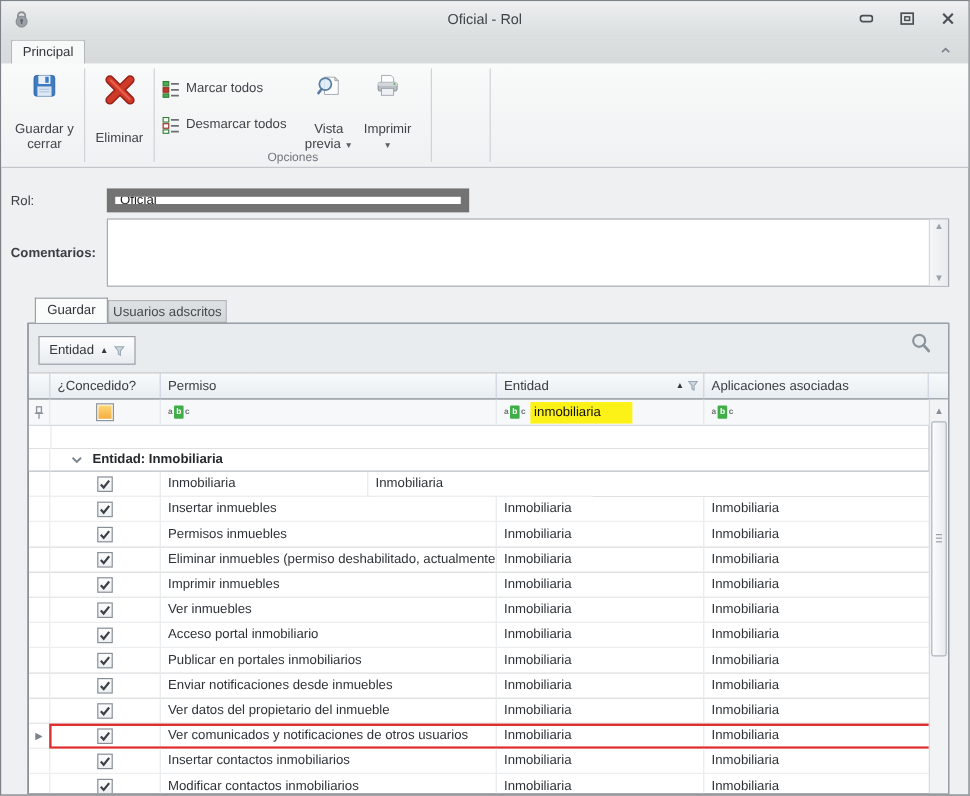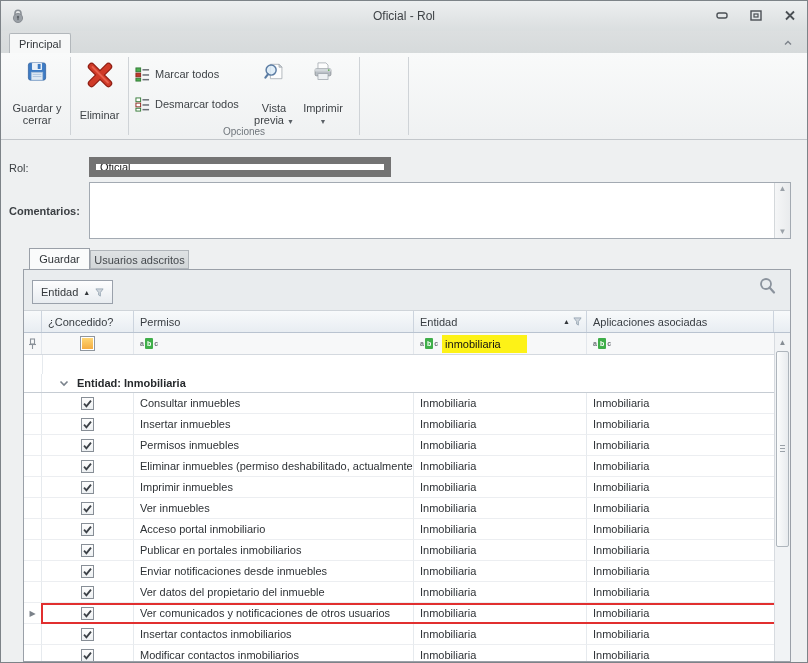--- a/index.html
+++ b/index.html
@@ -321,21 +321,20 @@
     <div class="rows-wrap">
         <div class="grid-row">
     <div class="g-cell ind-col"></div>
     <div class="g-cell conc-col">
       <div class="checkbox">
         <svg width="11" height="11" viewBox="0 0 12 12">
           <path d="M2.2 6.2 L4.8 9 L9.8 2.8" fill="none" stroke="#3c4147" stroke-width="2"></path>
         </svg>
       </div>
     </div>
-    <div class="g-cell perm-col">Consultar inmuebles</div>
     <div class="g-cell ent-col">Inmobiliaria</div>
     <div class="g-cell apl-col">Inmobiliaria</div>
   </div>
         <div class="grid-row">
     <div class="g-cell ind-col"></div>
     <div class="g-cell conc-col">
       <div class="checkbox">
         <svg width="11" height="11" viewBox="0 0 12 12">
           <path d="M2.2 6.2 L4.8 9 L9.8 2.8" fill="none" stroke="#3c4147" stroke-width="2"></path>
         </svg>

